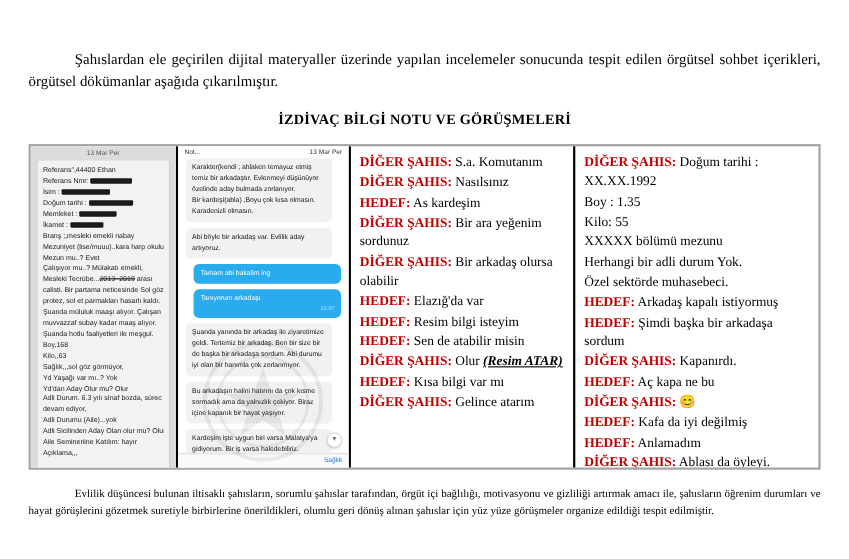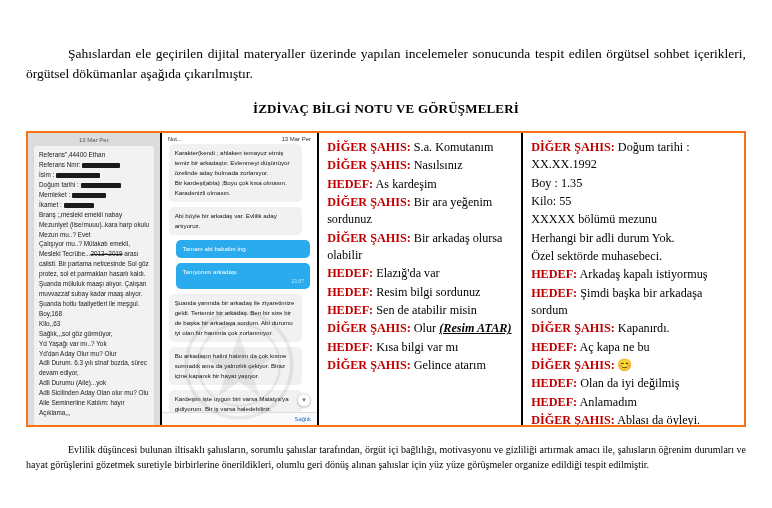--- a/index.html
+++ b/index.html
@@ -30,21 +30,21 @@
   }
   .heading {
     text-align: center;
     font-weight: bold;
     font-size: 13px;
     margin-top: 18px;
     letter-spacing: 0.2px;
   }
   .evidence {
     margin-top: 14px;
-    border: 2px solid #f97316;
+    border: 2px solid #a3a3a3;
     height: 296px;
     display: flex;
     box-sizing: border-box;
     background: #fff;
   }
   .col {
     box-sizing: border-box;
     height: 100%;
     overflow: hidden;
     position: relative;
@@ -279,40 +279,40 @@
       </svg>
     </div>
 
     <div class="col col-txt1">
       <p class="txt-line"><span class="spk">DİĞER ŞAHIS:</span><span class="msg"> S.a. Komutanım</span></p>
       <p class="txt-line"><span class="spk">DİĞER ŞAHIS:</span><span class="msg"> Nasılsınız</span></p>
       <p class="txt-line"><span class="spk">HEDEF:</span><span class="msg"> As kardeşim</span></p>
       <p class="txt-line"><span class="spk">DİĞER ŞAHIS:</span><span class="msg"> Bir ara yeğenim sordunuz</span></p>
       <p class="txt-line"><span class="spk">DİĞER ŞAHIS:</span><span class="msg"> Bir arkadaş olursa olabilir</span></p>
       <p class="txt-line"><span class="spk">HEDEF:</span><span class="msg"> Elazığ'da var</span></p>
-      <p class="txt-line"><span class="spk">HEDEF:</span><span class="msg"> Resim bilgi sordunuz</span></p>
+      <p class="txt-line"><span class="spk">HEDEF:</span><span class="msg"> Resim bilgi isteyim</span></p>
       <p class="txt-line"><span class="spk">HEDEF:</span><span class="msg"> Sen de atabilir misin</span></p>
       <p class="txt-line"><span class="spk">DİĞER ŞAHIS:</span><span class="msg"> Olur </span><span class="ital-ul">(Resim ATAR)</span></p>
       <p class="txt-line"><span class="spk">HEDEF:</span><span class="msg"> Kısa bilgi var mı</span></p>
       <p class="txt-line"><span class="spk">DİĞER ŞAHIS:</span><span class="msg"> Gelince atarım</span></p>
     </div>
 
     <div class="col col-txt2">
       <p class="txt-line"><span class="spk">DİĞER ŞAHIS:</span><span class="msg"> Doğum tarihi : XX.XX.1992</span></p>
       <p class="txt-line"><span class="msg">Boy : 1.35</span></p>
       <p class="txt-line"><span class="msg">Kilo: 55</span></p>
       <p class="txt-line"><span class="msg">XXXXX bölümü mezunu</span></p>
       <p class="txt-line"><span class="msg">Herhangi bir adli durum Yok.</span></p>
       <p class="txt-line"><span class="msg">Özel sektörde muhasebeci.</span></p>
       <p class="txt-line"><span class="spk">HEDEF:</span><span class="msg"> Arkadaş kapalı istiyormuş</span></p>
       <p class="txt-line"><span class="spk">HEDEF:</span><span class="msg"> Şimdi başka bir arkadaşa sordum</span></p>
       <p class="txt-line"><span class="spk">DİĞER ŞAHIS:</span><span class="msg"> Kapanırdı.</span></p>
       <p class="txt-line"><span class="spk">HEDEF:</span><span class="msg"> Aç kapa ne bu</span></p>
       <p class="txt-line"><span class="spk">DİĞER ŞAHIS:</span><span class="msg"> 😊</span></p>
-      <p class="txt-line"><span class="spk">HEDEF:</span><span class="msg"> Olan da iyi değilmiş</span></p>
+      <p class="txt-line"><span class="spk">HEDEF:</span><span class="msg"> Kafa da iyi değilmiş</span></p>
       <p class="txt-line"><span class="spk">HEDEF:</span><span class="msg"> Anlamadım</span></p>
       <p class="txt-line"><span class="spk">DİĞER ŞAHIS:</span><span class="msg"> Ablası da öyleyi. Evlenince başını örttü . Namaz da kılıyor</span></p>
 
     </div>
 
   </div>
 
   <p class="closing">Evlilik düşüncesi bulunan iltisaklı şahısların, sorumlu şahıslar tarafından, örgüt içi bağlılığı, motivasyonu ve gizliliği artırmak amacı ile, şahısların öğrenim durumları ve hayat görüşlerini gözetmek suretiyle birbirlerine önerildikleri, olumlu geri dönüş alınan şahıslar için yüz yüze görüşmeler organize edildiği tespit edilmiştir.</p>
 
 </div>

